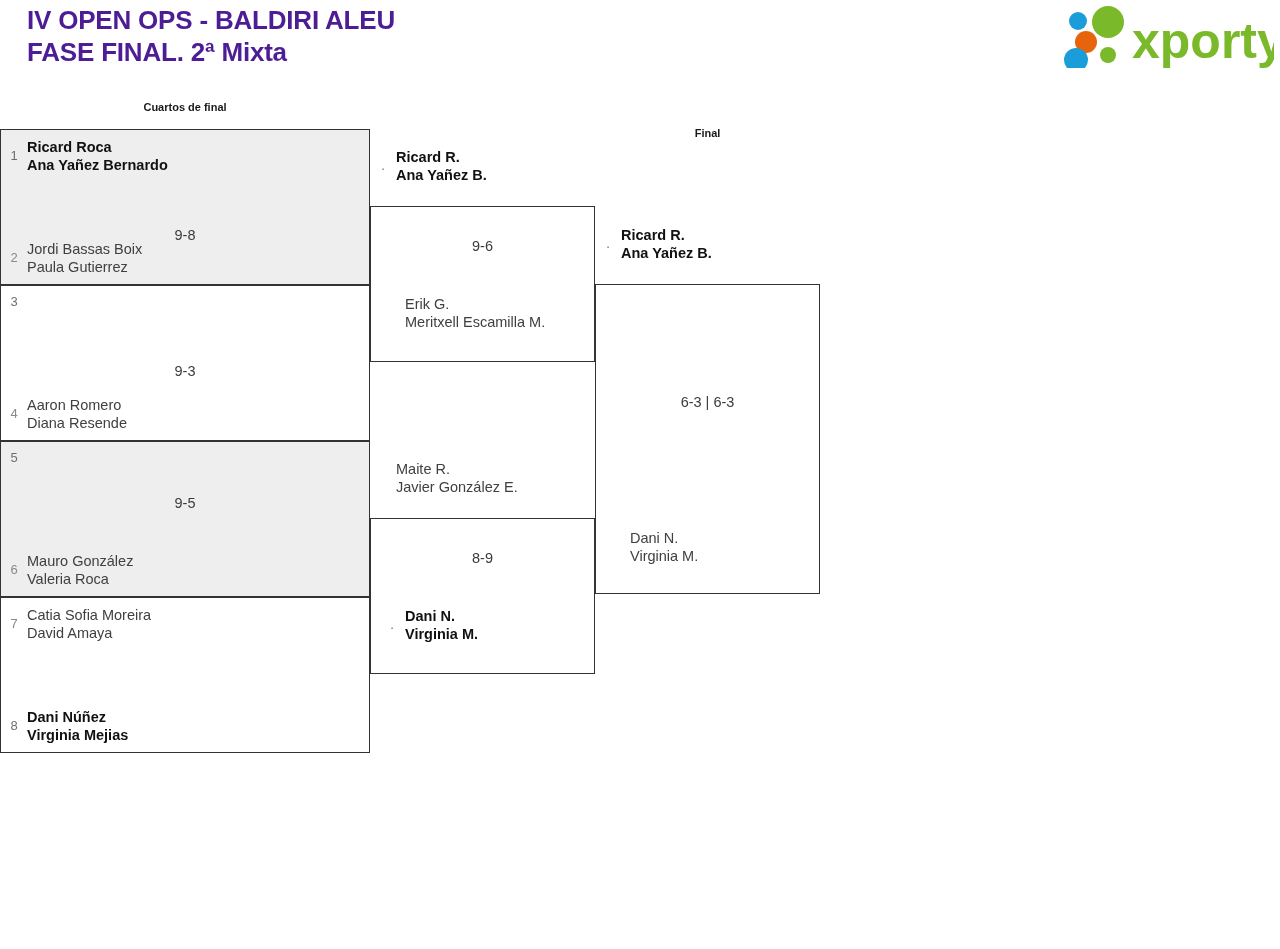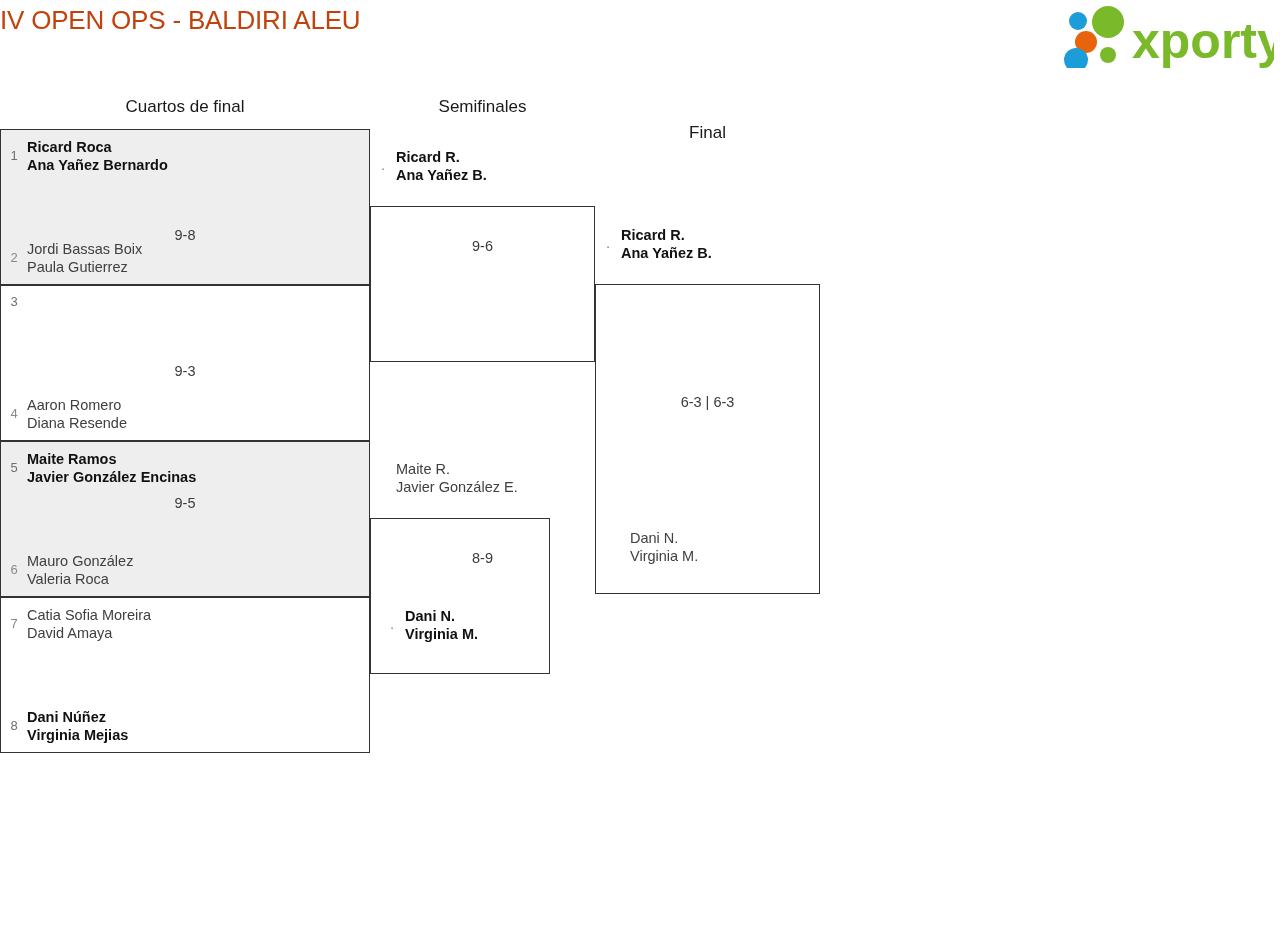--- a/index.html
+++ b/index.html
@@ -17,45 +17,47 @@
   }
 
   
   .title-block {
     position: absolute;
     left: 0px; top: 0px;
     width: 900px;
   }
   .title-line {
     font-size: 26px;
-    font-weight: normal;
-    color: #c2410c;
+    font-weight: bold;
+    color: #4c1d95;
     line-height: 32px;
     letter-spacing: -0.2px;
     white-space: pre;
+    padding-left: 27px;
   }
   .title-line.l1 { margin-top: 4px; }
 
   
   .logo {
     position: absolute;
     right: 6px; top: 6px;
     width: 214px; height: 62px;
   }
   .logo svg { display:block; }
 
   
   .round-head {
     position: absolute;
     top: 96px;
-    font-size: 17px;
+    font-size: 11px;
     color: #1a1a1a;
     text-align: center;
     line-height: 22px;
     white-space: nowrap;
+    font-weight: bold;
   }
   .rh-0 { left: 0px;   width: 370px; }
   .rh-1 { left: 370px; width: 225px; }
   .rh-2 { left: 595px; width: 225px; margin-top: 26px; }
 
   
   .bracket { position: absolute; left: 0; top: 0; }
 
   .match {
     position: absolute;
@@ -109,35 +111,35 @@
   .r2 .names, .r3 .names { padding-left: 0px; }
   .r2 .team, .r3 .team { padding-left: 8px; }
 </style>
 </head>
 <body>
 
 <div id="page">
 
   <div class="title-block">
     <div class="title-line l1">IV OPEN OPS - BALDIRI ALEU</div>
+    <div class="title-line l2">FASE FINAL. 2ª Mixta</div>
   </div>
 
   <div class="logo">
     <svg width="214" height="62" viewBox="0 0 214 62" xmlns="http://www.w3.org/2000/svg">
       <circle cx="18" cy="15" r="9" fill="#1b9dd9"></circle>
       <circle cx="48" cy="16" r="16" fill="#7ab929"></circle>
       <circle cx="26" cy="36" r="11" fill="#e8640c"></circle>
       <circle cx="16" cy="54" r="12" fill="#1b9dd9"></circle>
       <circle cx="48" cy="49" r="8" fill="#7ab929"></circle>
       <text x="72" y="52" font-family="Liberation Sans, sans-serif" font-size="50" font-weight="bold" fill="#7ab929">xporty</text>
     </svg>
   </div>
 
   <div class="round-head rh-0">Cuartos de final</div>
-  <div class="round-head rh-1">Semifinales</div>
   <div class="round-head rh-2">Final</div>
 
   <div class="bracket">
 
     <div class="match shaded r1" style="left:0px; top:129px; width:370px; height:156px;">
       <div class="team winner" style="top:8px;">
         <span class="seed">1</span>
         <span class="names">
           <span class="pname">Ricard Roca</span>
           <span class="pname">Ana Yañez Bernardo</span>
@@ -163,24 +165,20 @@
         <span class="names">
           <span class="pname">Aaron Romero</span>
           <span class="pname">Diana Resende</span>
         </span>
       </div>
     </div>
 
     <div class="match shaded r1" style="left:0px; top:441px; width:370px; height:156px;">
       <div class="team winner" style="top:8px;">
         <span class="seed">5</span>
-        <span class="names">
-          <span class="pname">Maite Ramos</span>
-          <span class="pname">Javier González Encinas</span>
-        </span>
       </div>
       <div class="score" style="left:0px; top:52px; width:368px;">9-5</div>
       <div class="team" style="top:110px;">
         <span class="seed">6</span>
         <span class="names">
           <span class="pname">Mauro González</span>
           <span class="pname">Valeria Roca</span>
         </span>
       </div>
     </div>
@@ -210,32 +208,36 @@
       <span class="names">
         <span class="pname">Ricard R.</span>
         <span class="pname">Ana Yañez B.</span>
       </span>
     </div>
 
     <div class="match plain r2" style="left:370px; top:206px; width:225px; height:156px;">
       <div class="score" style="left:0px; top:30px; width:223px;">9-6</div>
       <div class="team" style="top:88px;">
         <span class="seed blank">.</span>
+        <span class="names">
+          <span class="pname">Erik G.</span>
+          <span class="pname">Meritxell Escamilla M.</span>
+        </span>
       </div>
     </div>
 
     <div class="team r2" style="left:370px; top:460px; width:225px;">
       <span class="seed blank">.</span>
       <span class="names">
         <span class="pname">Maite R.</span>
         <span class="pname">Javier González E.</span>
       </span>
     </div>
 
-    <div class="match plain r2" style="left:370px; top:518px; width:180px; height:156px;">
+    <div class="match plain r2" style="left:370px; top:518px; width:225px; height:156px;">
       <div class="score" style="left:0px; top:30px; width:223px;">8-9</div>
       <div class="team winner" style="top:88px;">
         <span class="seed blank">.</span>
         <span class="names">
           <span class="pname">Dani N.</span>
           <span class="pname">Virginia M.</span>
         </span>
       </div>
     </div>
   </div>

